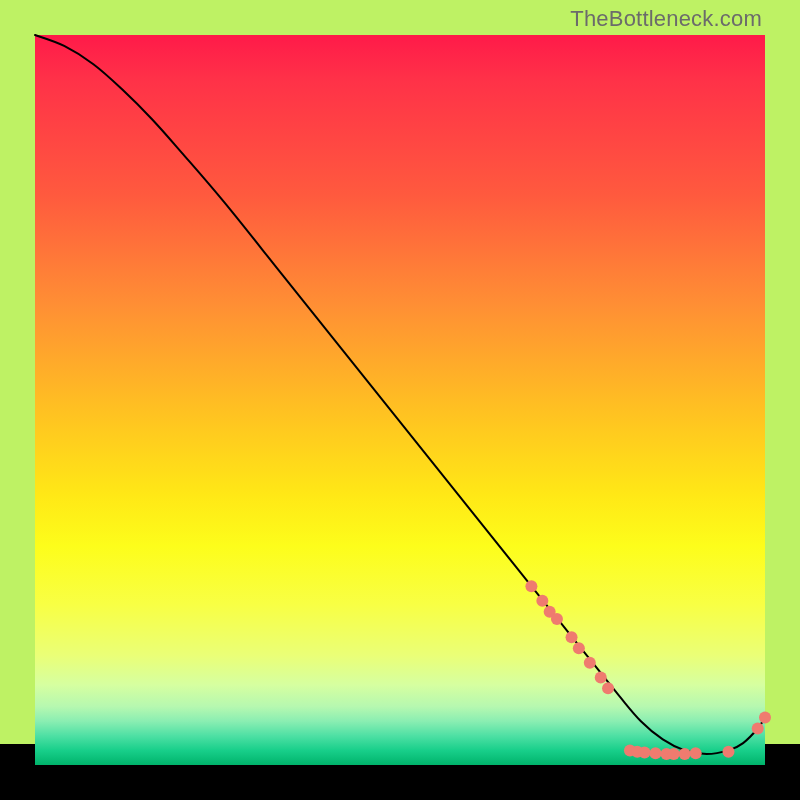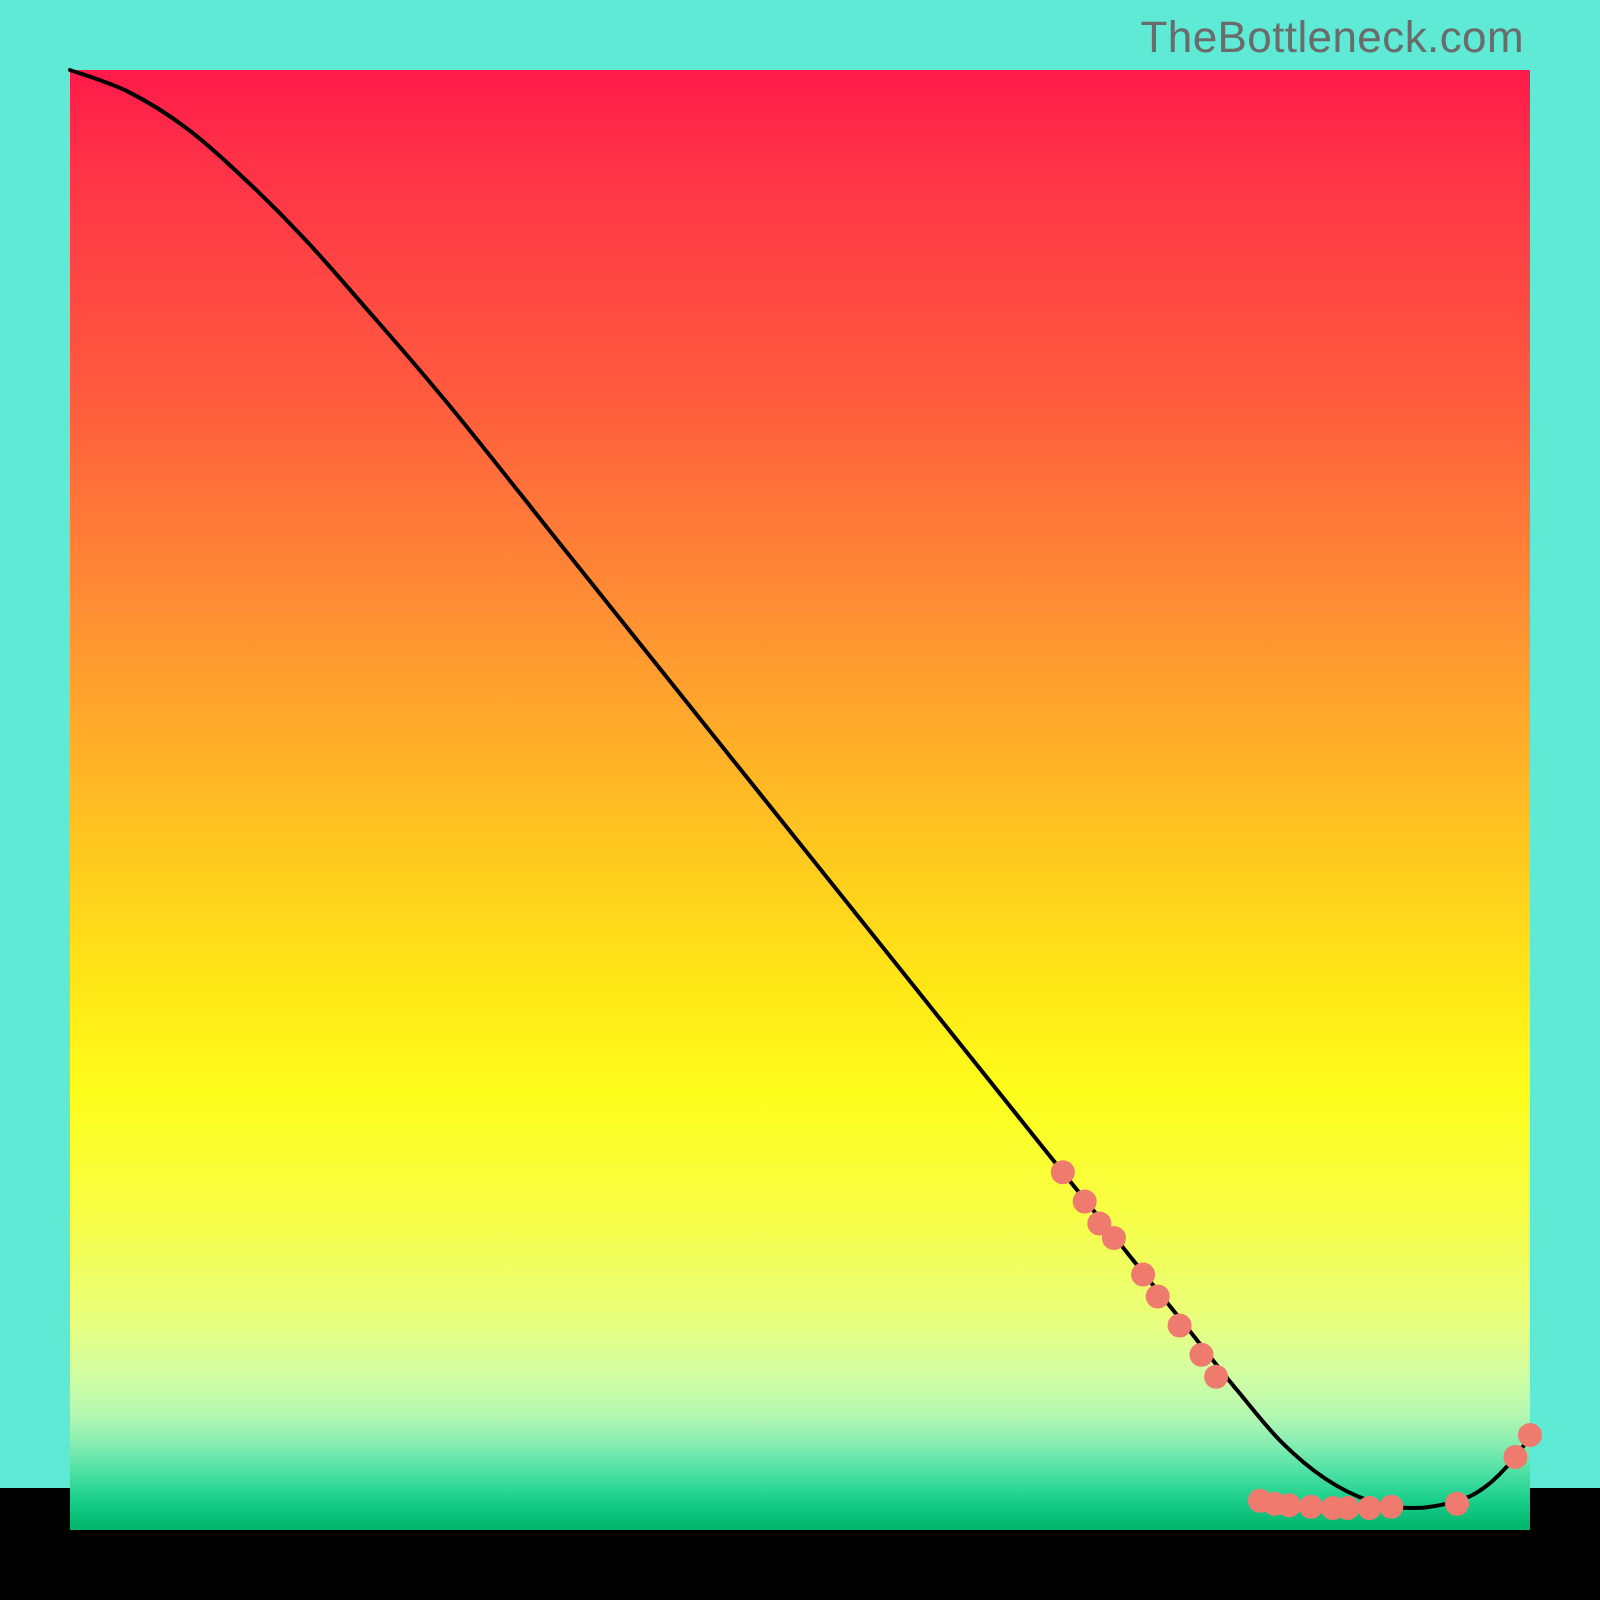--- a/index.html
+++ b/index.html
@@ -8,21 +8,21 @@
     width: 800px;
     height: 800px;
     background: #000;
     overflow: hidden;
     font-family: Arial, Helvetica, sans-serif;
   }
   .frame {
     position: relative;
     width: 800px;
     height: 744px;
-    background: #5eead4;
+    background: #bef264;
   }
   .plot-area {
     position: absolute;
     left: 35px;
     top: 35px;
     width: 730px;
     height: 730px;
     
     background: linear-gradient(
       to bottom,

